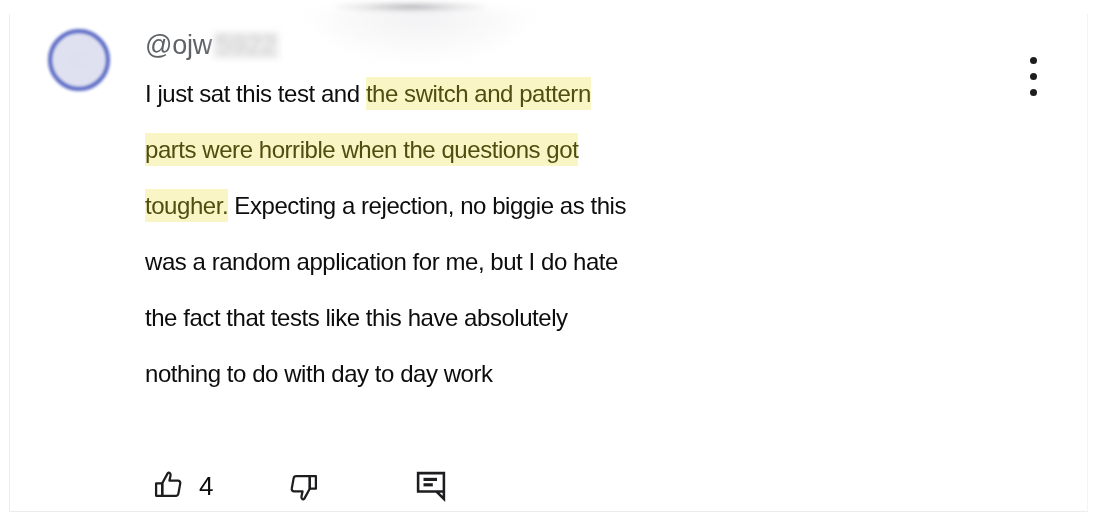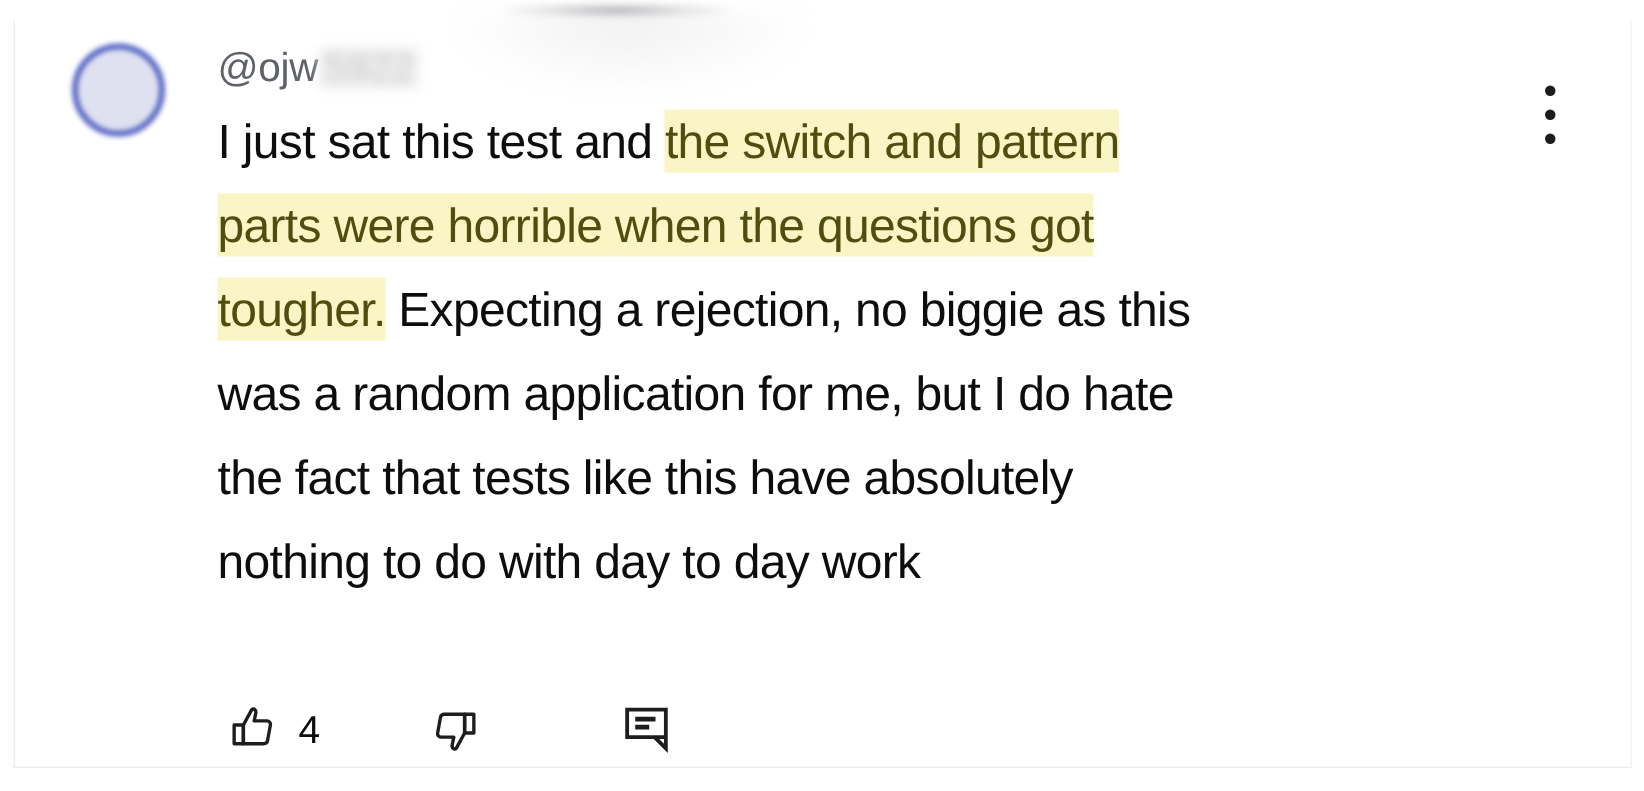--- a/index.html
+++ b/index.html
@@ -120,21 +120,21 @@
     line-height: 1;
     color: #cdcdcd;
     background: #eeeeee;
     filter: blur(3.4px);
     white-space: nowrap;
     padding: 0 3px;
   }
 
   .comment-text {
     margin-top: 6px;
-    font-size: 32px;
+    font-size: 24px;
     line-height: 56px;
     color: #0d0d0d;
     letter-spacing: -0.45px;
     width: 860px;
   }
   .hl {
     background: #faf5c4;
     color: #504d10;
     box-shadow: 0 0 0 0 #faf5c4;
     padding: 3px 0;

